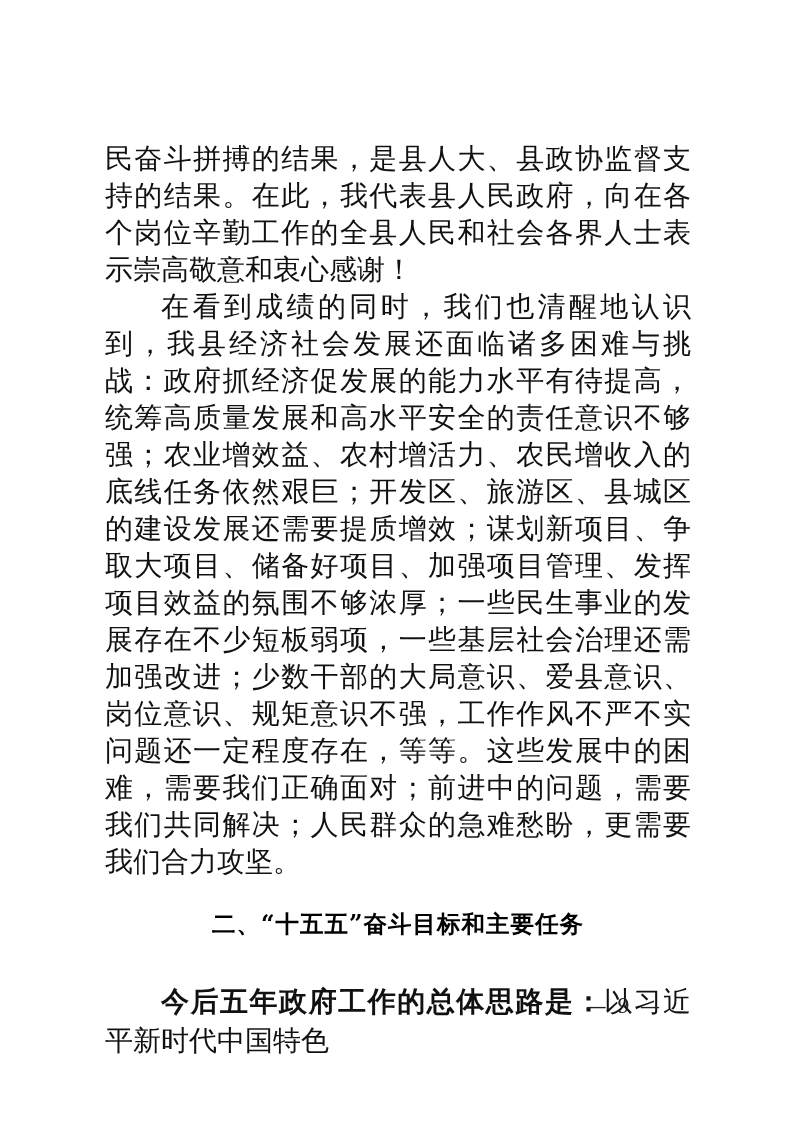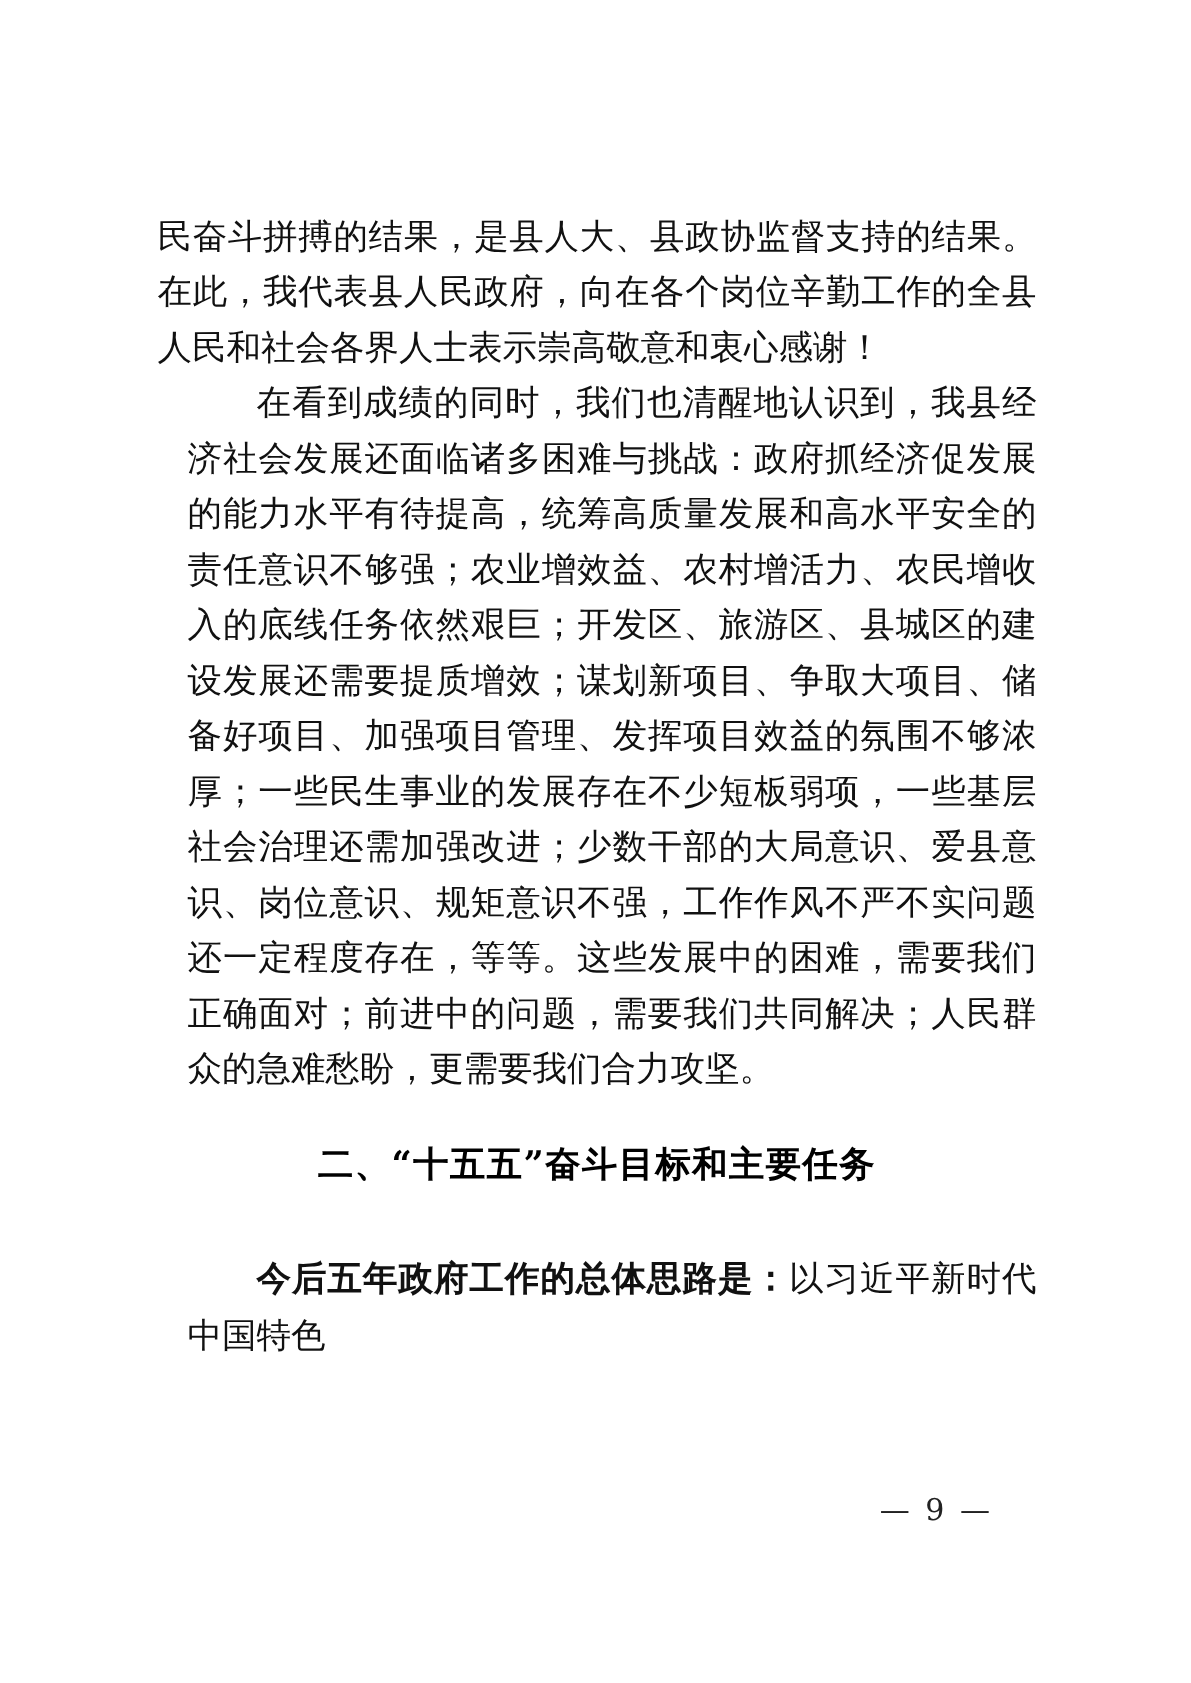--- a/index.html
+++ b/index.html
@@ -17,29 +17,28 @@
     color: #111111;
   }
   .body-text {
     position: absolute;
     left: 105px;
     top: 140px;
     width: 586px;
   }
   .para {
     margin: 0;
-    font-size: 23px;
+    font-size: 28px;
     line-height: 37px;
     text-align: justify;
     text-justify: inter-character;
     word-break: break-all;
   }
   .para.indent {
     text-indent: 2em;
-    margin-left: 20px;
   }
   .section-heading {
     margin: 29px 0 44px 0;
     font-size: 23.5px;
     line-height: 30px;
     font-weight: bold;
     text-align: center;
     letter-spacing: 1px;
     color: #000000;
   }

